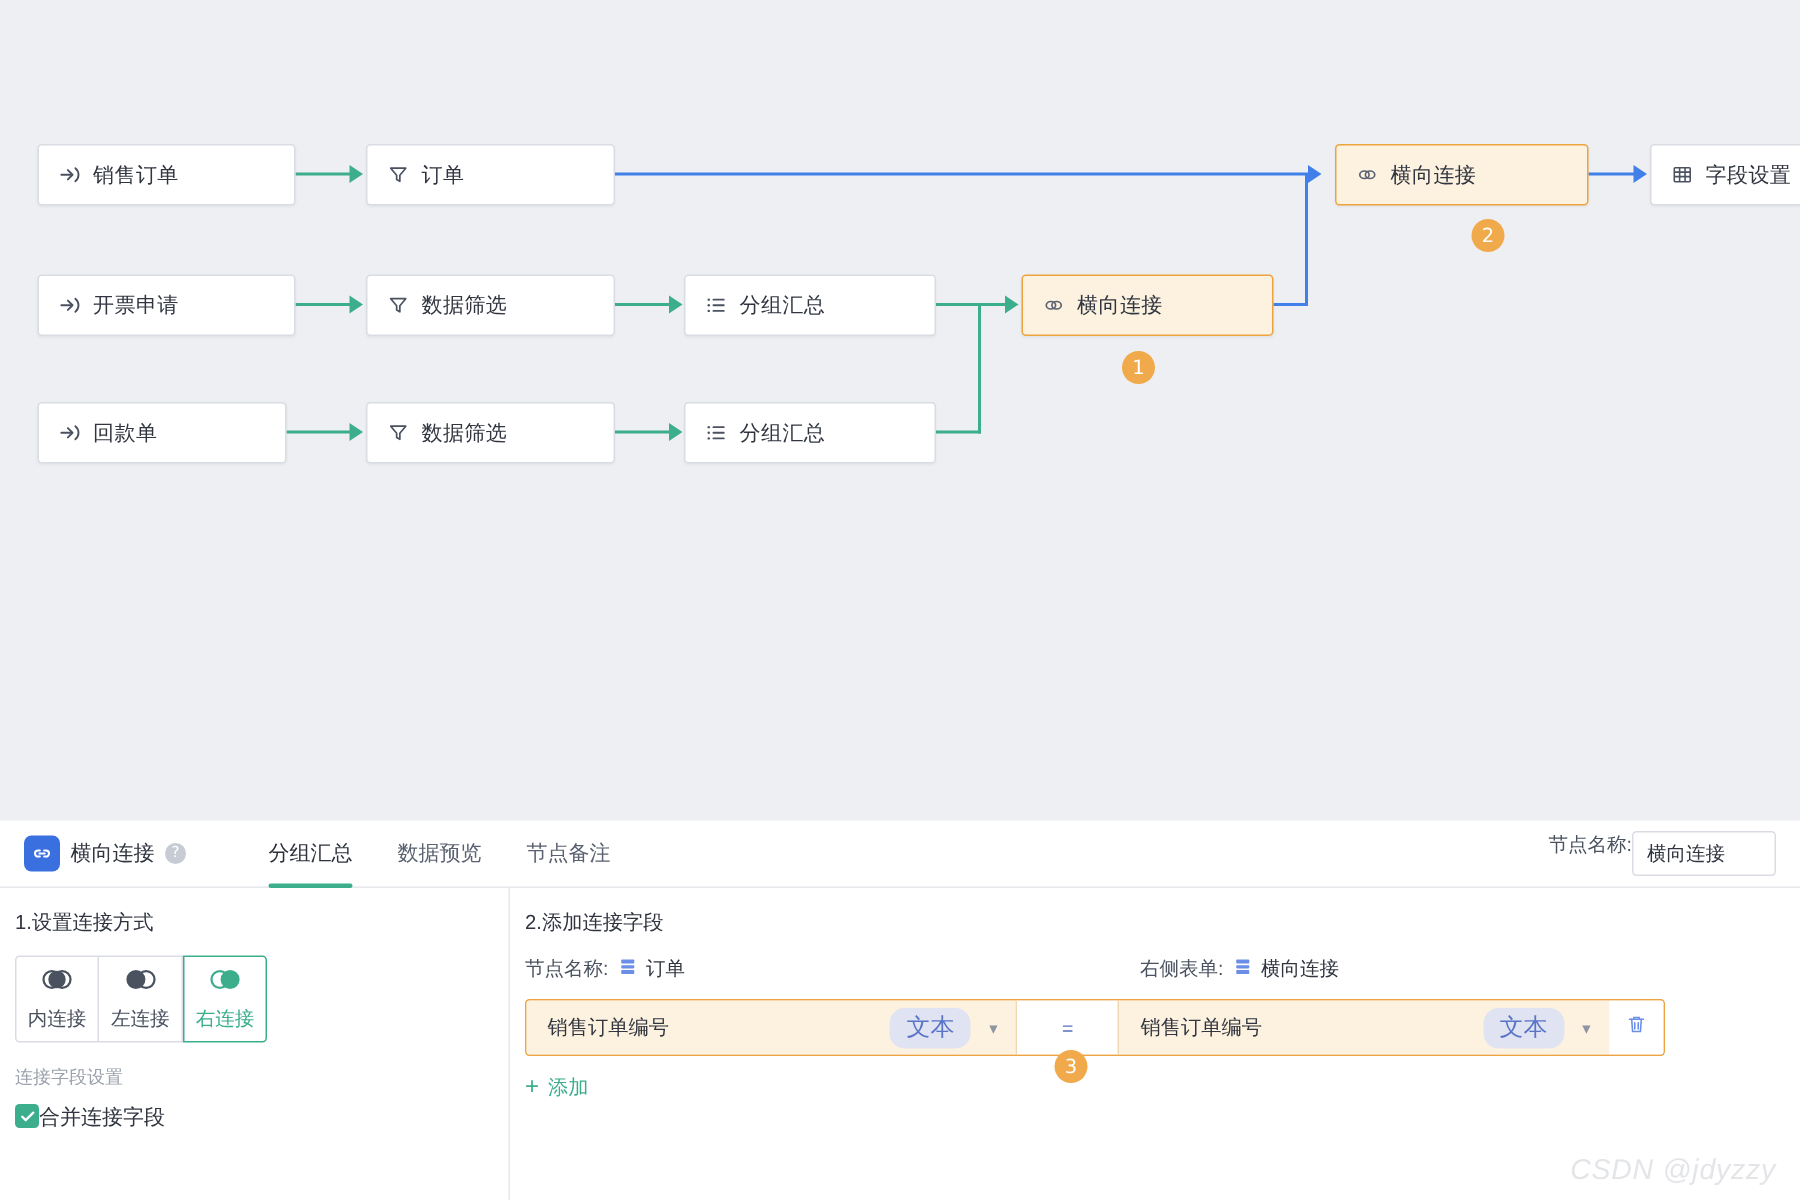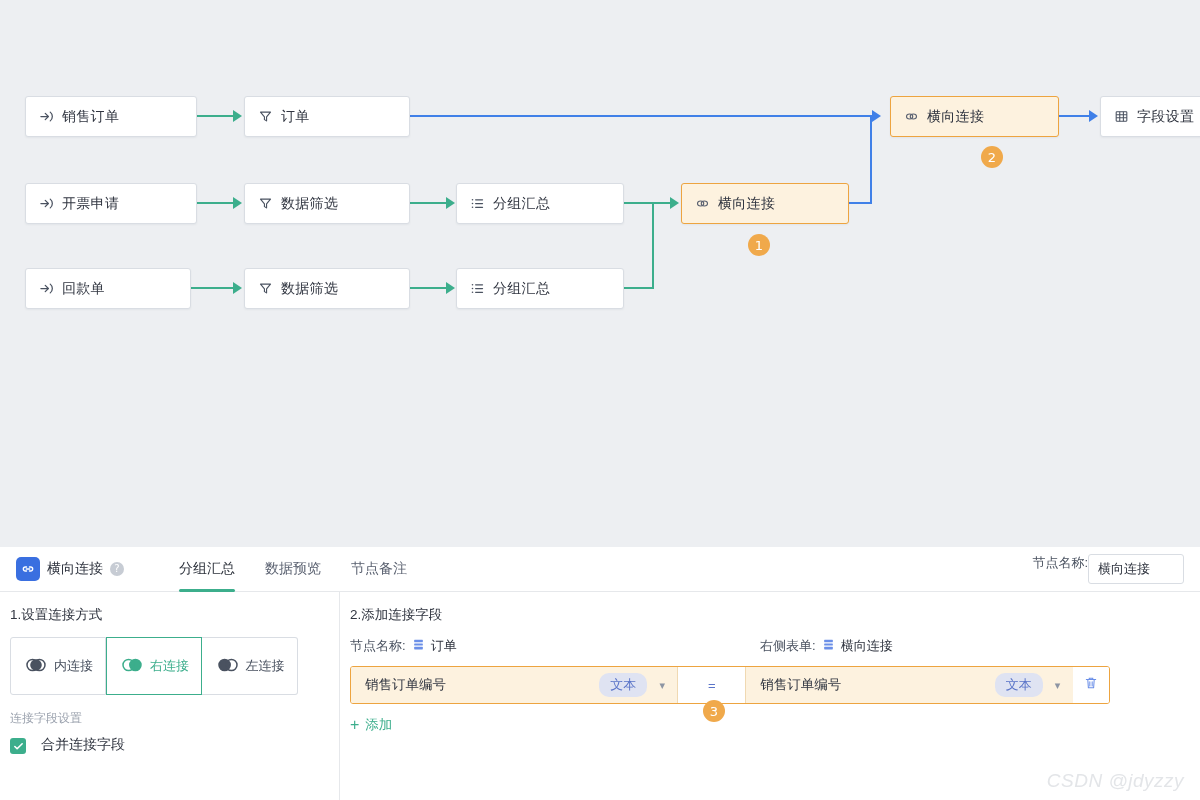--- a/index.html
+++ b/index.html
@@ -144,40 +144,40 @@
     border-right: 1px solid #e6e8eb;
     padding: 14px 16px 0 10px;
   }
   .col-right { flex: 1; padding: 14px 16px 0 10px; position: relative; }
 
   .sec-title { font-size: 13.5px; color: #303540; margin-bottom: 13px; }
 
   
   .join-types { display: flex; width: 311px; }
   .jt {
-    width: 96px; height: 58px;
+    width: 56px; height: 58px;
     border: 1px solid #d9dde3;
     border-left: none;
-    display: flex; flex-direction: row;
+    display: flex; flex-direction: column;
     align-items: center; justify-content: center;
     gap: 5px;
     font-size: 13px; color: #4a5260;
     cursor: pointer;
     background: #fff;
   }
   .jt:first-child { border-left: 1px solid #d9dde3; border-radius: 3px 0 0 3px; }
   .jt:last-child { border-radius: 0 3px 3px 0; }
   .jt.selected {
     border: 1px solid #3cae8c;
     color: #3cae8c;
     z-index: 2;
   }
 
   .sub-label { font-size: 12px; color: #9aa1ad; margin-top: 15px; }
-  .checkrow { display: flex; align-items: flex-end; gap: 15px; margin-top: 9px; }
+  .checkrow { display: flex; align-items: flex-start; gap: 0; margin-top: 9px; }
   .cbox {
     width: 16px; height: 16px; border-radius: 3px;
     background: #3cae8c;
     display: flex; align-items: center; justify-content: center;
   }
   .checkrow .ctext { font-size: 14px; color: #303540; }
 
   
   .form-row { display: flex; margin-bottom: 11px; }
   .form-side { display: flex; align-items: center; gap: 6px; font-size: 13px; color: #4a5260; }
@@ -198,21 +198,21 @@
     height: 100%;
     background: #fdf2df;
     padding: 0 6px 0 14px;
     gap: 6px;
   }
   .map-field.left { width: 340px; }
   .map-field.right { width: 340px; }
   .map-field .fieldtext { flex: 1; font-size: 13.5px; color: #303540; font-family: Liberation Mono, monospace; }
   .type-pill {
     background: #dfe3f2; color: #5a74c8;
-    font-size: 13px; border-radius: 10px;
+    font-size: 16px; border-radius: 10px;
     padding: 3px 11px;
   }
   .chev { color: #8d95a3; font-size: 11px; width: 18px; text-align: center; }
   .eq-cell {
     width: 72px; height: 100%;
     display: flex; align-items: center; justify-content: center;
     background: #ffffff;
     color: #5a74c8; font-size: 13px;
     border-left: 1px solid #f0d9b2;
     border-right: 1px solid #f0d9b2;
@@ -446,39 +446,39 @@
             <div class="jt">
               <span><svg width="26" height="18" viewBox="0 0 24 18">
                   <path d="M12 3.2a5.2 5.2 0 0 0 0 11.6 5.2 5.2 0 0 0 0-11.6z" fill="#4a5260"></path>
                   <g fill="none" stroke="#4a5260" stroke-width="1.5">
                     <ellipse cx="8.6" cy="9" rx="5.6" ry="5.6"></ellipse>
                     <ellipse cx="15.4" cy="9" rx="5.6" ry="5.6"></ellipse>
                   </g>
                 </svg></span>
               <span>内连接</span>
             </div>
+            <div class="jt">
+              <span><svg width="26" height="18" viewBox="0 0 24 18">
+                  <ellipse cx="8.6" cy="9" rx="5.6" ry="5.6" fill="#4a5260"></ellipse>
+                  <g fill="none" stroke="#4a5260" stroke-width="1.5">
+                    <ellipse cx="8.6" cy="9" rx="5.6" ry="5.6"></ellipse>
+                    <ellipse cx="15.4" cy="9" rx="5.6" ry="5.6"></ellipse>
+                  </g>
+                </svg></span>
+              <span>左连接</span>
+            </div>
             <div class="jt selected">
               <span><svg width="26" height="18" viewBox="0 0 24 18">
                   <ellipse cx="15.4" cy="9" rx="5.6" ry="5.6" fill="#3cae8c"></ellipse>
                   <g fill="none" stroke="#3cae8c" stroke-width="1.5">
                     <ellipse cx="8.6" cy="9" rx="5.6" ry="5.6"></ellipse>
                     <ellipse cx="15.4" cy="9" rx="5.6" ry="5.6"></ellipse>
                   </g>
                 </svg></span>
               <span>右连接</span>
-            </div>
-            <div class="jt">
-              <span><svg width="26" height="18" viewBox="0 0 24 18">
-                  <ellipse cx="8.6" cy="9" rx="5.6" ry="5.6" fill="#4a5260"></ellipse>
-                  <g fill="none" stroke="#4a5260" stroke-width="1.5">
-                    <ellipse cx="8.6" cy="9" rx="5.6" ry="5.6"></ellipse>
-                    <ellipse cx="15.4" cy="9" rx="5.6" ry="5.6"></ellipse>
-                  </g>
-                </svg></span>
-              <span>左连接</span>
             </div>
           </div>
         <div class="sub-label">连接字段设置</div>
         <div class="checkrow">
           <span class="cbox">
             <svg width="11" height="11" viewBox="0 0 24 24" fill="none" stroke="#ffffff" stroke-width="3.4" stroke-linecap="round" stroke-linejoin="round">
               <polyline points="20 6 9 17 4 12"></polyline>
             </svg>
           </span>
           <span class="ctext">合并连接字段</span>

